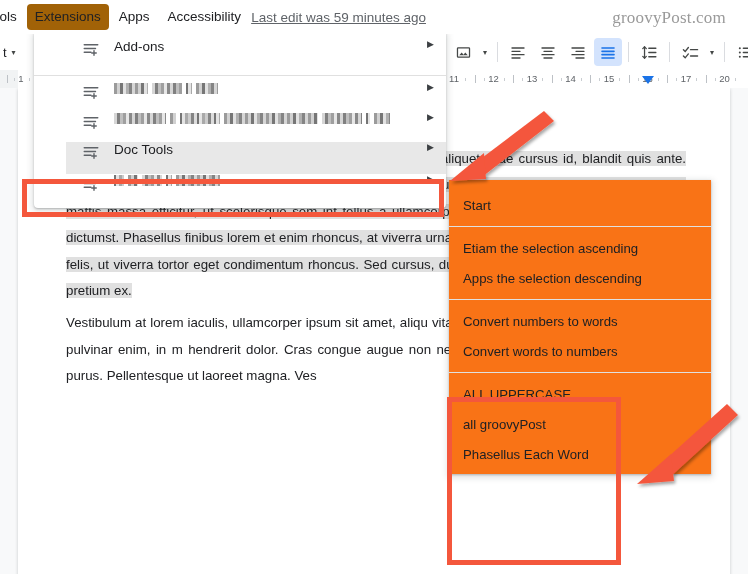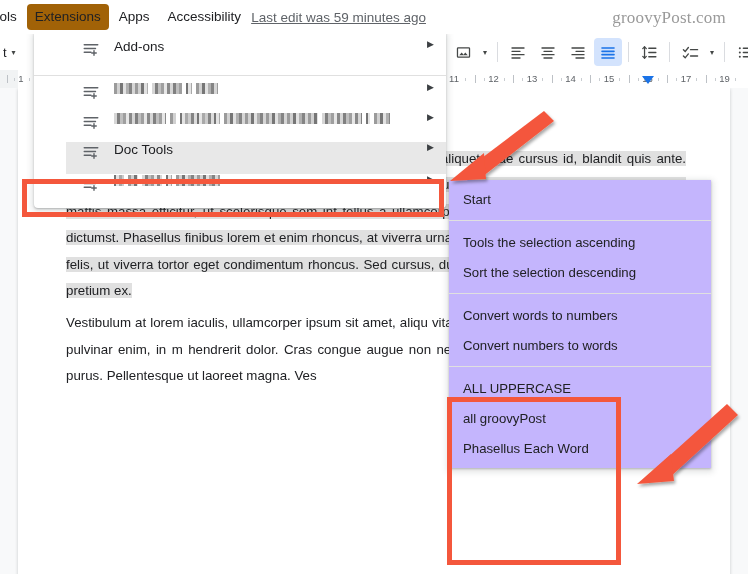--- a/index.html
+++ b/index.html
@@ -245,24 +245,24 @@
         #c4c4c4 8px, #c4c4c4 11px,
         #707070 11px, #707070 14px,
         #d8d8d8 14px, #d8d8d8 17px);
   }
 
   
   .popup-sub {
     position: absolute;
     left: 449px; top: 180px;
     width: 262px;
-    background: #c4b5fd;
+    background: #f97316;
     box-shadow: 0 2px 6px 2px rgba(60,64,67,0.15), 0 1px 2px rgba(60,64,67,0.3);
     z-index: 21;
-    padding: 4px 0 5px 0;
+    padding: 10px 0 5px 0;
   }
   .srow {
     display: flex;
     align-items: center;
     height: 30px;
     padding: 0 14px;
     font-size: 13.2px;
     color: #202124;
     white-space: nowrap;
   }
@@ -332,21 +332,21 @@
         <div class="ruler-tick-minor" style="left: 619px;"></div>
         <div class="ruler-tick-major" style="left: 590px;"></div>
         <div class="ruler-num" style="left: 647.5px;">16</div>
         <div class="ruler-tick-minor" style="left: 637.5px;"></div>
         <div class="ruler-tick-minor" style="left: 657.5px;"></div>
         <div class="ruler-tick-major" style="left: 628.5px;"></div>
         <div class="ruler-num" style="left: 686px;">17</div>
         <div class="ruler-tick-minor" style="left: 676px;"></div>
         <div class="ruler-tick-minor" style="left: 696px;"></div>
         <div class="ruler-tick-major" style="left: 667px;"></div>
-        <div class="ruler-num" style="left: 724.5px;">19</div>
+        <div class="ruler-num" style="left: 724.5px;">20</div>
         <div class="ruler-tick-minor" style="left: 714.5px;"></div>
         <div class="ruler-tick-minor" style="left: 734.5px;"></div>
         <div class="ruler-tick-major" style="left: 705.5px;"></div>
       </div>
     <div class="ruler-marker" id="ruler-marker" style="left: 641.5px;"></div>
   </div>
 
   <div class="toolbar">
     <div class="tb-left">
       <span class="tb-text">t</span>
@@ -543,25 +543,25 @@
           <span class="blur-seg" style="width:44px"></span>
         </span>
       </span>
       <span class="marrow">▶</span>
     </div>
   </div>
 
   <div class="popup-sub">
     <div class="srow">Start</div>
     <div class="sdiv"></div>
-    <div class="srow">Tools the selection ascending</div>
-    <div class="srow">Sort the selection descending</div>
+    <div class="srow">Etiam the selection ascending</div>
+    <div class="srow">Apps the selection descending</div>
     <div class="sdiv"></div>
+    <div class="srow">Convert numbers to words</div>
     <div class="srow">Convert words to numbers</div>
-    <div class="srow">Convert numbers to words</div>
     <div class="sdiv"></div>
     <div class="srow">ALL UPPERCASE</div>
     <div class="srow">all groovyPost</div>
     <div class="srow">Phasellus Each Word</div>
   </div>
 
   <div class="redbox" id="redbox-doctools"></div>
   <div class="redbox" id="redbox-case"></div>
 
   <svg class="arrow-svg" style="left:440px; top:105px;" width="120" height="85" viewBox="0 0 120 85">

